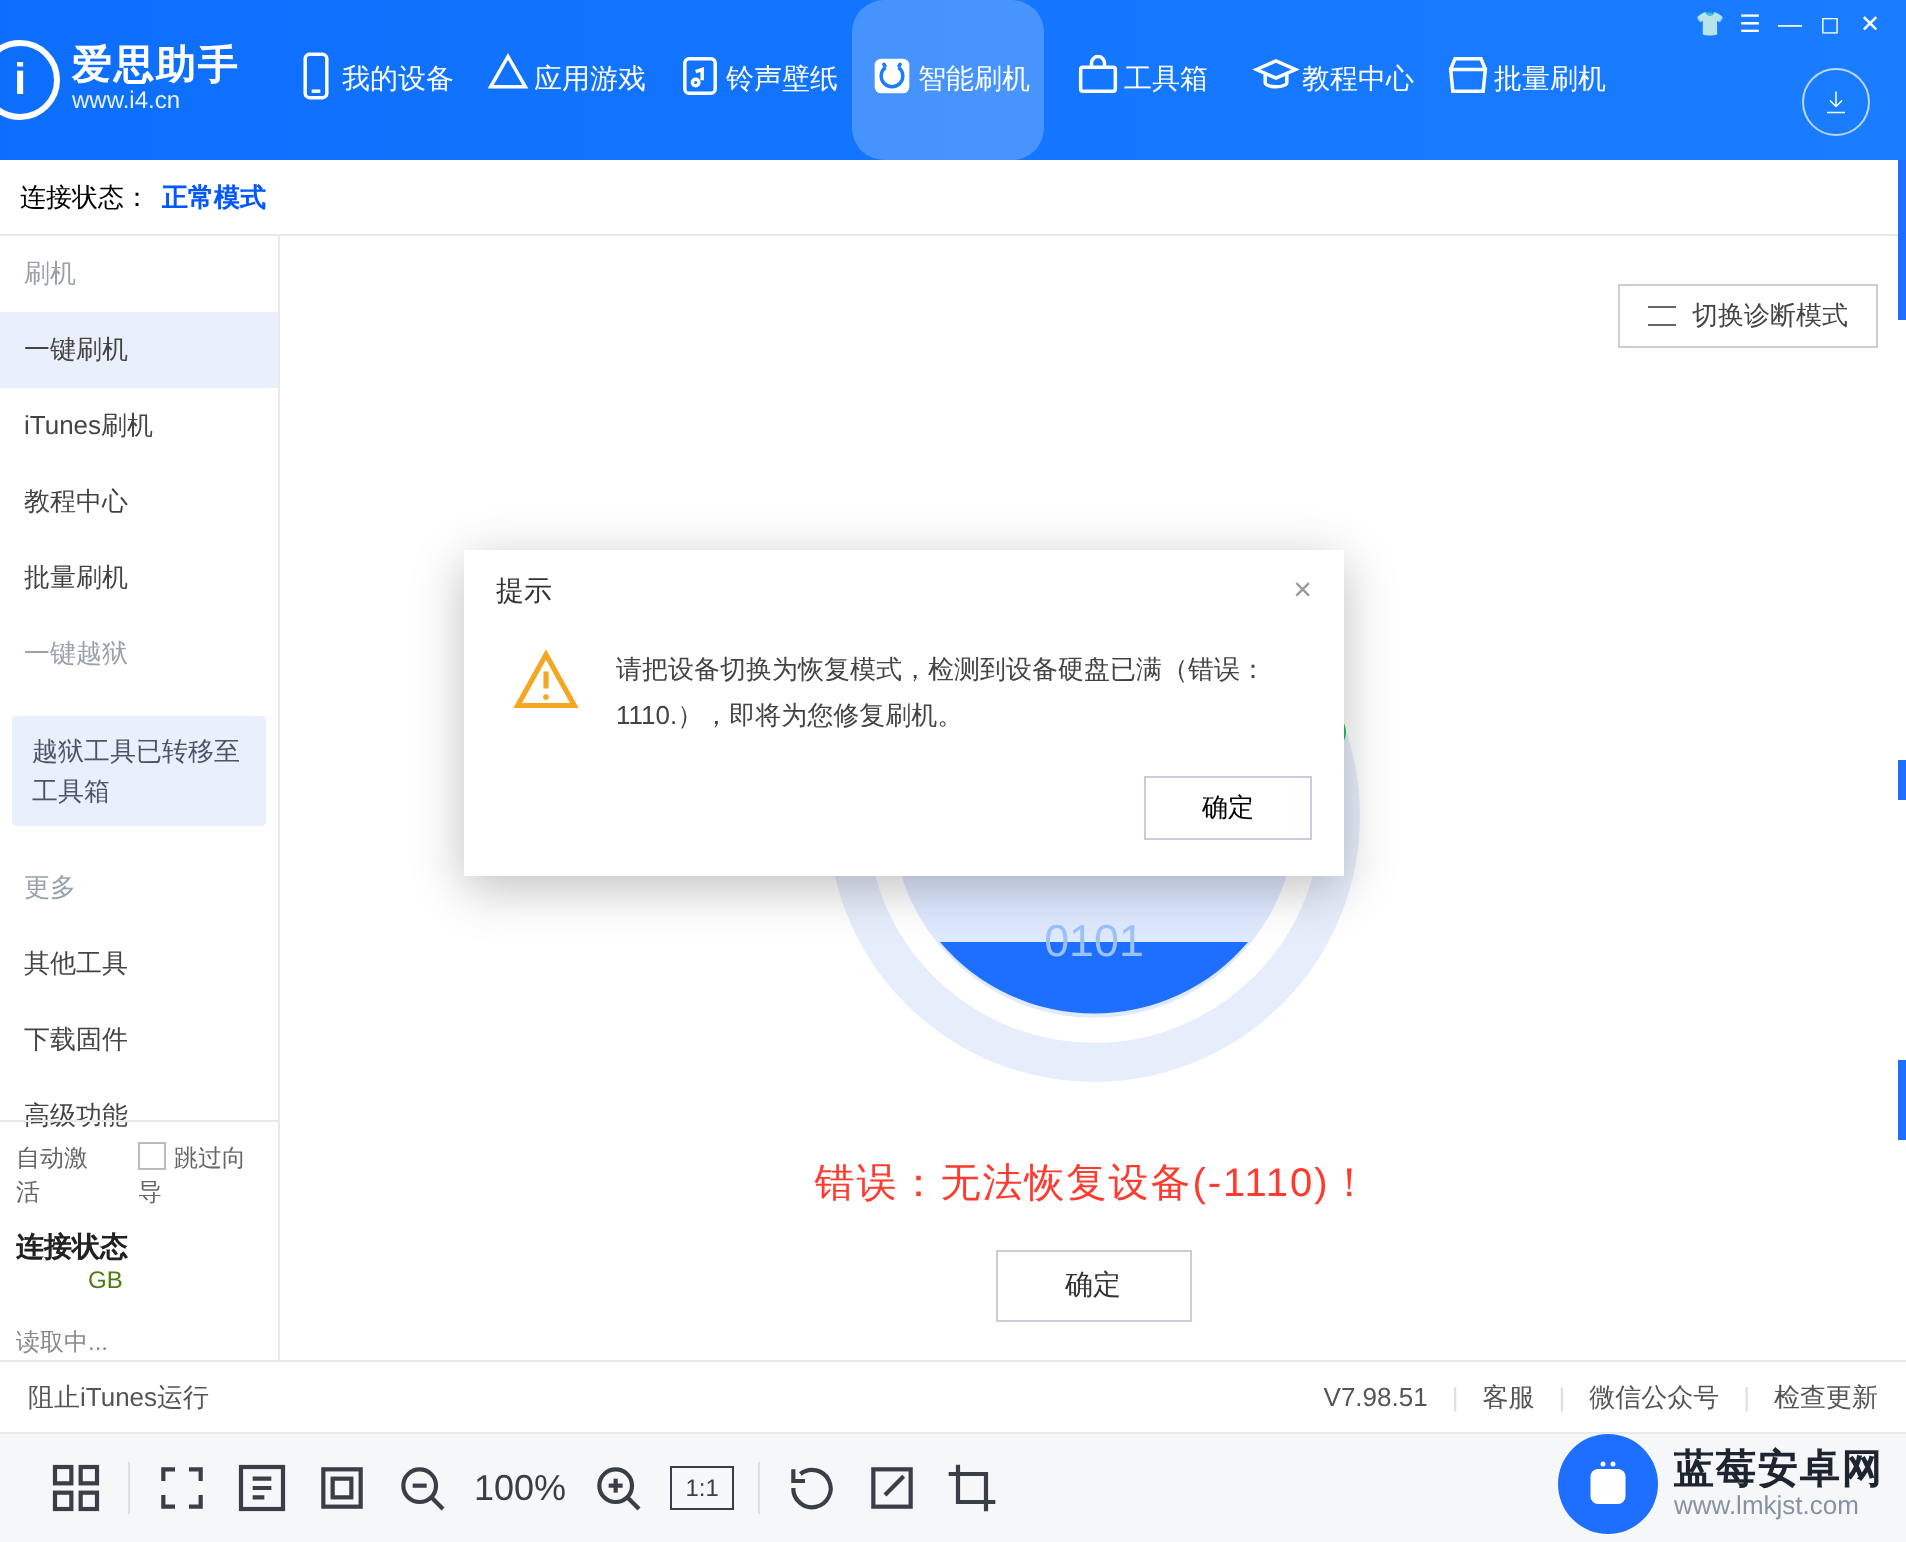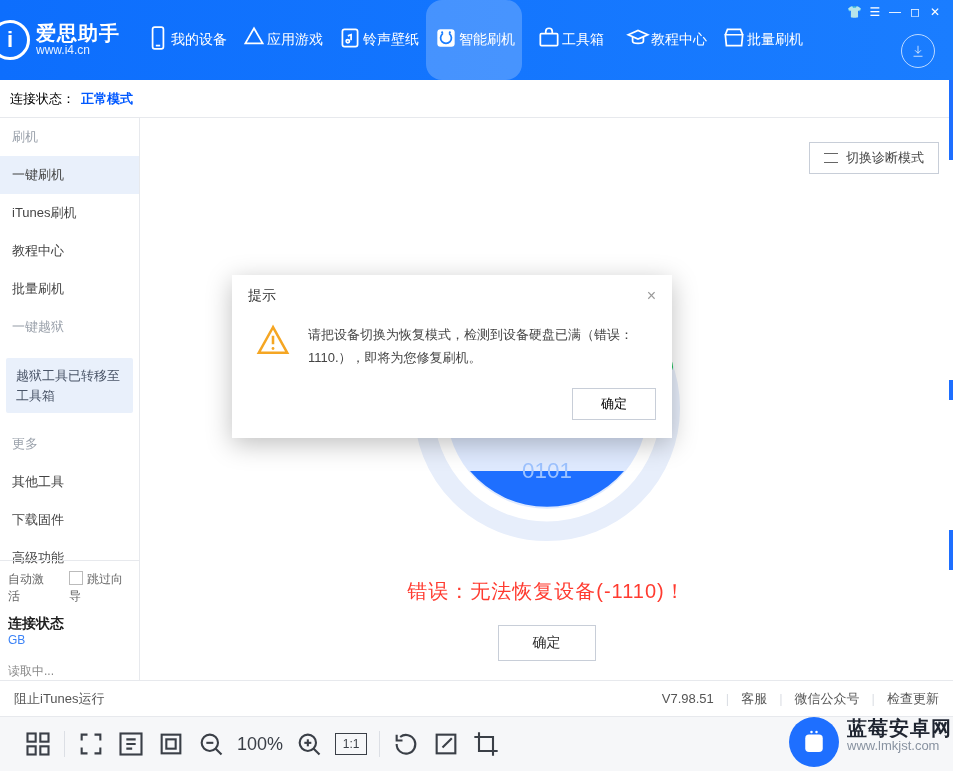--- a/index.html
+++ b/index.html
@@ -67,21 +67,21 @@
 .footer .sep{color:#dcdfe5;margin:0 12px;}
 
 
 .viewer{ height:55px; background:#f6f7f9; display:flex; align-items:center; gap:12px; padding:0 24px; border-top:1px solid #e7e9ed;}
 .viewer .tb{ width:28px;height:28px; display:flex;align-items:center;justify-content:center; cursor:pointer; color:#3a3f47;}
 .viewer .tb svg{stroke:#3a3f47;fill:none;stroke-width:1.8;}
 .viewer .vdiv{width:1px;height:26px;background:#dcdfe5;}
 .viewer .zoom{font-size:18px;color:#3a3f47;font-weight:500;}
 
 
-.wm{position:absolute;right:1px;bottom:4px;display:flex;align-items:flex-start;gap:8px;margin-top:36px;}
+.wm{position:absolute;right:11px;bottom:4px;display:flex;align-items:center;gap:8px;margin-top:36px;}
 .wm-badge{width:50px;height:50px;background:#1e6fff;border-radius:50%;display:flex;align-items:center;justify-content:center;}
 .wm-txt{line-height:1.1;text-align:left;}
 .wm-name{font-size:20px;font-weight:700;color:#1e2430;letter-spacing:1px;}
 .wm-sub{font-size:13px;color:#8892a0;}
 
 
 .sliver{position:absolute;right:0;width:4px;background:#1e6fff;}
 </style>
 </head>
 <body>
@@ -206,21 +206,21 @@
     <div class="sb-item sub">其他工具</div>
     <div class="sb-item sub">下载固件</div>
     <div class="sb-item sub">高级功能</div>
 
     <div class="sb-bottom">
       <div class="row1">
         <span>自动激活</span>
         <span><span class="cb"></span><span>跳过向导</span></span>
       </div>
       <div class="sb-dev">连接状态</div>
-      <div style="color:#3b82f6;">GB</div>
+      <div style="color:#4d7c0f;margin-left:36px;">GB</div>
       <div style="color:#888;margin-top:16px;">读取中...</div>
     </div>
   </div>
 
   <div class="content">
     <div class="diag-btn">
       <span class="sw"></span>
       <span>切换诊断模式</span>
     </div>
 

